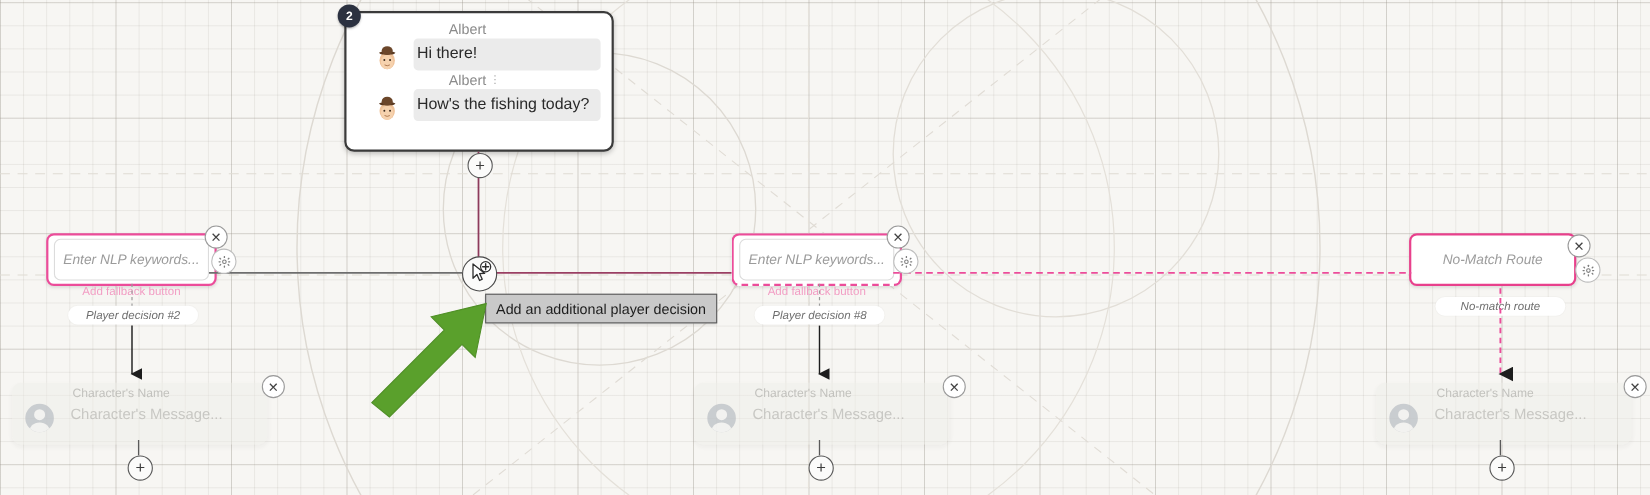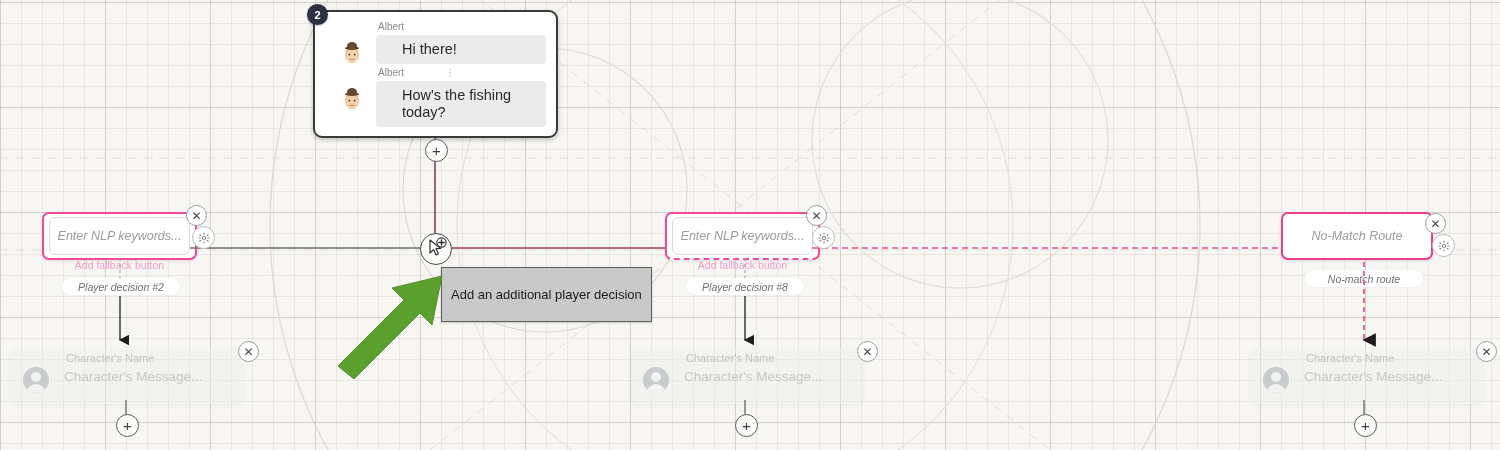--- a/index.html
+++ b/index.html
@@ -33,28 +33,28 @@
     box-shadow:0 2px 5px rgba(0,0,0,0.22);
     padding:7px 10px 8px 10px;
   }
   .badge{
     position:absolute;left:-8px;top:-8px;width:21px;height:21px;border-radius:50%;
     background:#2b3140;color:#fff;font-size:11px;font-weight:bold;
     display:flex;align-items:center;justify-content:center;
     box-shadow:0 1px 2px rgba(0,0,0,.3);
   }
   .line-row{display:flex;align-items:flex-start;}
-  .speaker{font-size:10px;color:#8b8b8b;margin:2px 0 2px 53px;line-height:12px;}
+  .speaker{font-size:13px;color:#8b8b8b;margin:2px 0 2px 83px;line-height:12px;}
   .speaker-wrap{position:relative;}
   .dots{position:absolute;left:120px;top:1px;color:#a9a9a9;font-size:10px;letter-spacing:0;line-height:10px;}
   .avatar-img{
     width:28px;height:28px;flex:0 0 28px;margin:2px 10px 0 13px;border-radius:3px;
   }
   .bubble{
-    flex:1;background:#ebebeb;border-radius:4px;padding:6px 26px;
+    flex:1;background:#ebebeb;border-radius:4px;padding:6px 3px;
     font-size:14.5px;color:#2a2a2a;line-height:17px;min-height:17px;
   }
 
   
   .nlp-node{
     width:155px;height:48px;border:2px solid #ec4c9a;border-radius:7px;
     background:#fff;box-sizing:border-box;
     display:flex;align-items:center;justify-content:center;
     box-shadow:0 1px 3px rgba(0,0,0,.10);
   }
@@ -129,21 +129,21 @@
   
   .add-dec-btn{
     position:absolute;left:420px;top:233px;width:30px;height:30px;border-radius:50%;
     background:#fbfbfa;border:1px solid #4a4a4a;z-index:9;
   }
 
   
   .tooltip{
     position:absolute;left:441px;top:267px;height:25px;
     background:#c9c9c9;border:1px solid #5c5c5c;
-    display:flex;align-items:center;padding:14px 9px;
+    display:flex;align-items:center;padding:0 9px;
     font-size:13px;color:#1c1c1c;white-space:nowrap;z-index:12;
     box-shadow:0 1px 2px rgba(0,0,0,.18);
   }
 
   .svgl{position:absolute;left:0;top:0;width:1500px;height:450px;pointer-events:none;z-index:2;}
 </style>
 </head>
 <body>
 
 <div id="canvas">

